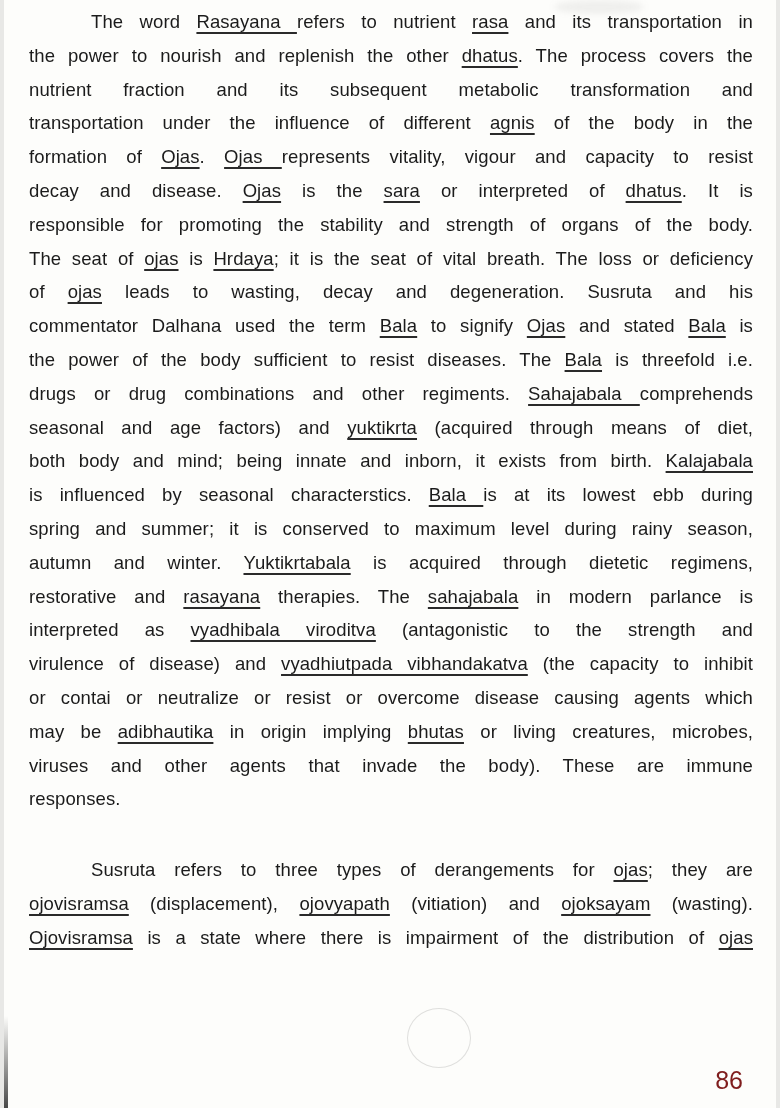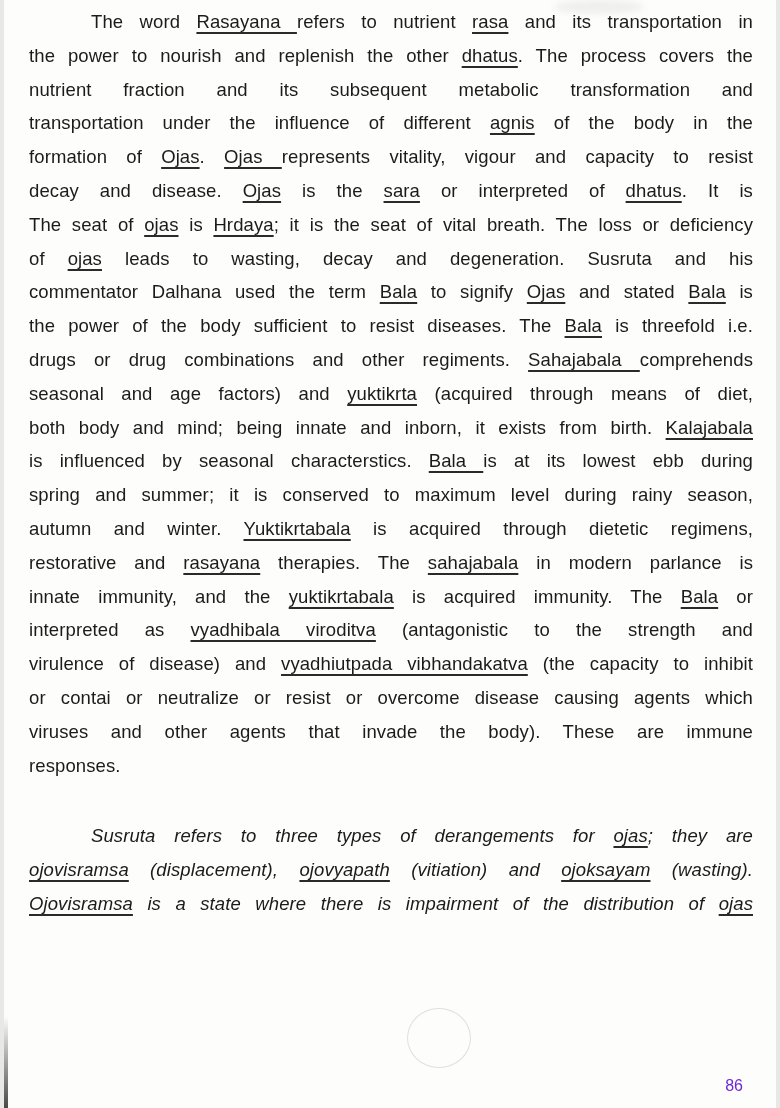--- a/index.html
+++ b/index.html
@@ -17,21 +17,21 @@
     color: #1b1b1b;
     font-family: "Liberation Sans", "DejaVu Sans", sans-serif;
   }
   .doc-body {
     position: absolute;
     top: 5px;
     left: 25px;
     right: 23px;
   }
   .paragraph { margin: 0; }
-  .paragraph + .paragraph { margin-top: 37px; font-style: italic; }
+  .paragraph + .paragraph { margin-top: 37px; }
   .line {
     font-size: 18.5px;
     line-height: 33.8px;
     white-space: nowrap;
     text-align: justify;
     text-align-last: justify;
     letter-spacing: 0.1px;
     word-spacing: 1px;
   }
   .line.no-justify {
@@ -42,22 +42,22 @@
   .u {
     text-decoration: underline;
     text-decoration-thickness: 1.6px;
     text-underline-offset: 4px;
     text-decoration-color: #2a2a2a;
   }
   .page-number {
     position: absolute;
     right: 33px;
     bottom: 13px;
-    font-size: 16px;
-    color: #6d28d9;
+    font-size: 25px;
+    color: #7f1d1d;
   }
   .artifact-circle {
     position: absolute;
     left: 403px;
     top: 1008px;
     width: 62px;
     height: 58px;
     border: 1.5px solid rgba(90, 90, 90, 0.18);
     border-radius: 50%;
     pointer-events: none;
@@ -88,35 +88,36 @@
 
 <div class="page">
   <div class="doc-body">
       <div class="paragraph">
         <div class="line indent"><span>The word </span><span class="u">Rasayana </span><span> refers to nutrient </span><span class="u">rasa</span><span> and its transportation in</span></div>
         <div class="line"><span>the power to nourish and replenish the other </span><span class="u">dhatus</span><span>. The process covers the</span></div>
         <div class="line"><span>nutrient  fraction and its subsequent metabolic transformation and</span></div>
         <div class="line"><span>transportation under the influence of different </span><span class="u">agnis</span><span> of the body in the</span></div>
         <div class="line"><span>formation of </span><span class="u">Ojas</span><span>.  </span><span class="u">Ojas </span><span>represents vitality, vigour and capacity to resist</span></div>
         <div class="line"><span>decay and disease. </span><span class="u">Ojas</span><span> is the </span><span class="u">sara</span><span> or interpreted of </span><span class="u">dhatus</span><span>. It is</span></div>
+        <div class="line"><span>responsible for promoting the stability and strength of organs of the body.</span></div>
         <div class="line"><span>The seat of </span><span class="u">ojas</span><span> is </span><span class="u">Hrdaya</span><span>; it is the seat of vital breath. The loss or deficiency</span></div>
         <div class="line"><span>of </span><span class="u">ojas</span><span> leads to wasting, decay and degeneration. Susruta and his</span></div>
         <div class="line"><span>commentator Dalhana used the term </span><span class="u">Bala</span><span> to signify </span><span class="u">Ojas</span><span> and stated </span><span class="u">Bala</span><span> is</span></div>
         <div class="line"><span>the power of the body sufficient to resist diseases. The </span><span class="u">Bala</span><span> is threefold i.e.</span></div>
         <div class="line"><span>drugs or drug combinations and other regiments. </span><span class="u">Sahajabala </span><span> comprehends</span></div>
         <div class="line"><span>seasonal and age factors) and </span><span class="u">yuktikrta</span><span> (acquired through means of diet,</span></div>
         <div class="line"><span>both body and mind; being innate and inborn, it exists from birth. </span><span class="u">Kalajabala</span></div>
         <div class="line"><span>is influenced by seasonal characterstics. </span><span class="u">Bala </span><span>is at its lowest ebb during</span></div>
         <div class="line"><span>spring and summer; it is conserved to maximum level during rainy season,</span></div>
         <div class="line"><span>autumn and winter. </span><span class="u">Yuktikrtabala</span><span> is acquired through dietetic regimens,</span></div>
         <div class="line"><span>restorative and </span><span class="u">rasayana</span><span> therapies. The </span><span class="u">sahajabala</span><span> in modern parlance is</span></div>
-        <div class="line"><span>innate immunity, and the </span><span class="u">yuktikrtabala</span><span> is acquired immunity. The </span><span class="u">Bala</span><span> or</span></div>
         <div class="line"><span>interpreted as </span><span class="u">vyadhibala viroditva</span><span> (antagonistic to the strength and</span></div>
         <div class="line"><span>virulence of disease) and </span><span class="u">vyadhiutpada vibhandakatva</span><span> (the capacity to inhibit</span></div>
         <div class="line"><span>or contai or neutralize or resist or overcome disease causing agents which</span></div>
+        <div class="line"><span>may be </span><span class="u">adibhautika</span><span> in origin implying </span><span class="u">bhutas</span><span> or living creatures, microbes,</span></div>
         <div class="line"><span>viruses and other agents that invade the body). These are immune</span></div>
         <div class="line no-justify"><span>responses.</span></div>
       </div>
       <div class="paragraph">
         <div class="line indent"><span>Susruta refers to three types of derangements for </span><span class="u">ojas</span><span>; they are</span></div>
         <div class="line"><span class="u">ojovisramsa</span><span> (displacement), </span><span class="u">ojovyapath</span><span> (vitiation) and </span><span class="u">ojoksayam</span><span> (wasting).</span></div>
         <div class="line"><span class="u">Ojovisramsa</span><span> is a state where there is impairment of the distribution of </span><span class="u">ojas</span></div>
       </div>
     </div>
   <div class="artifact-smudge"></div>

